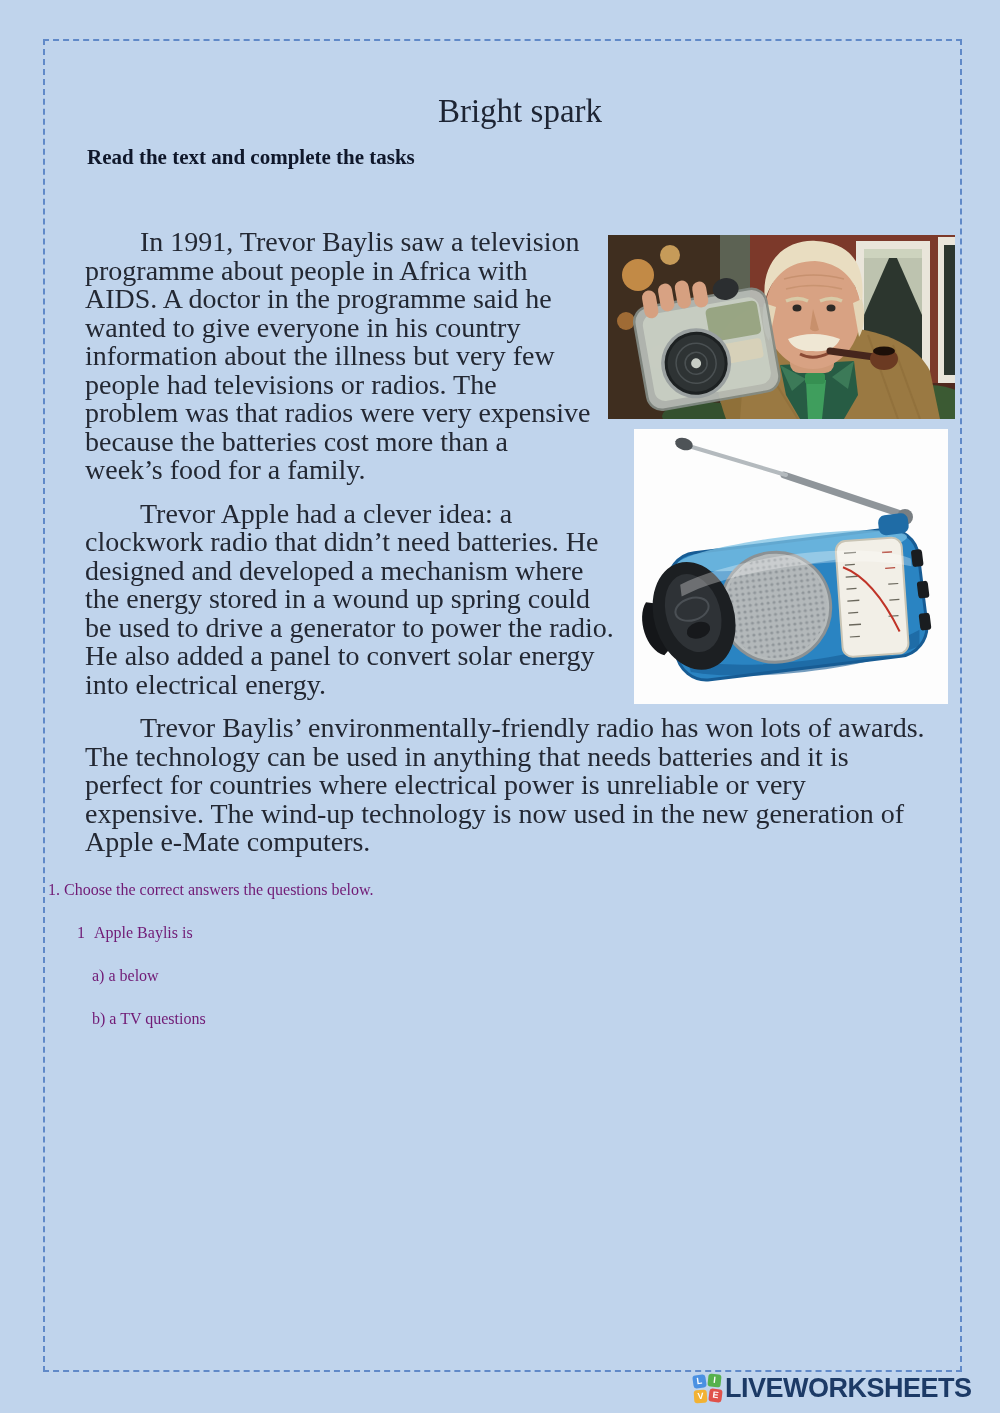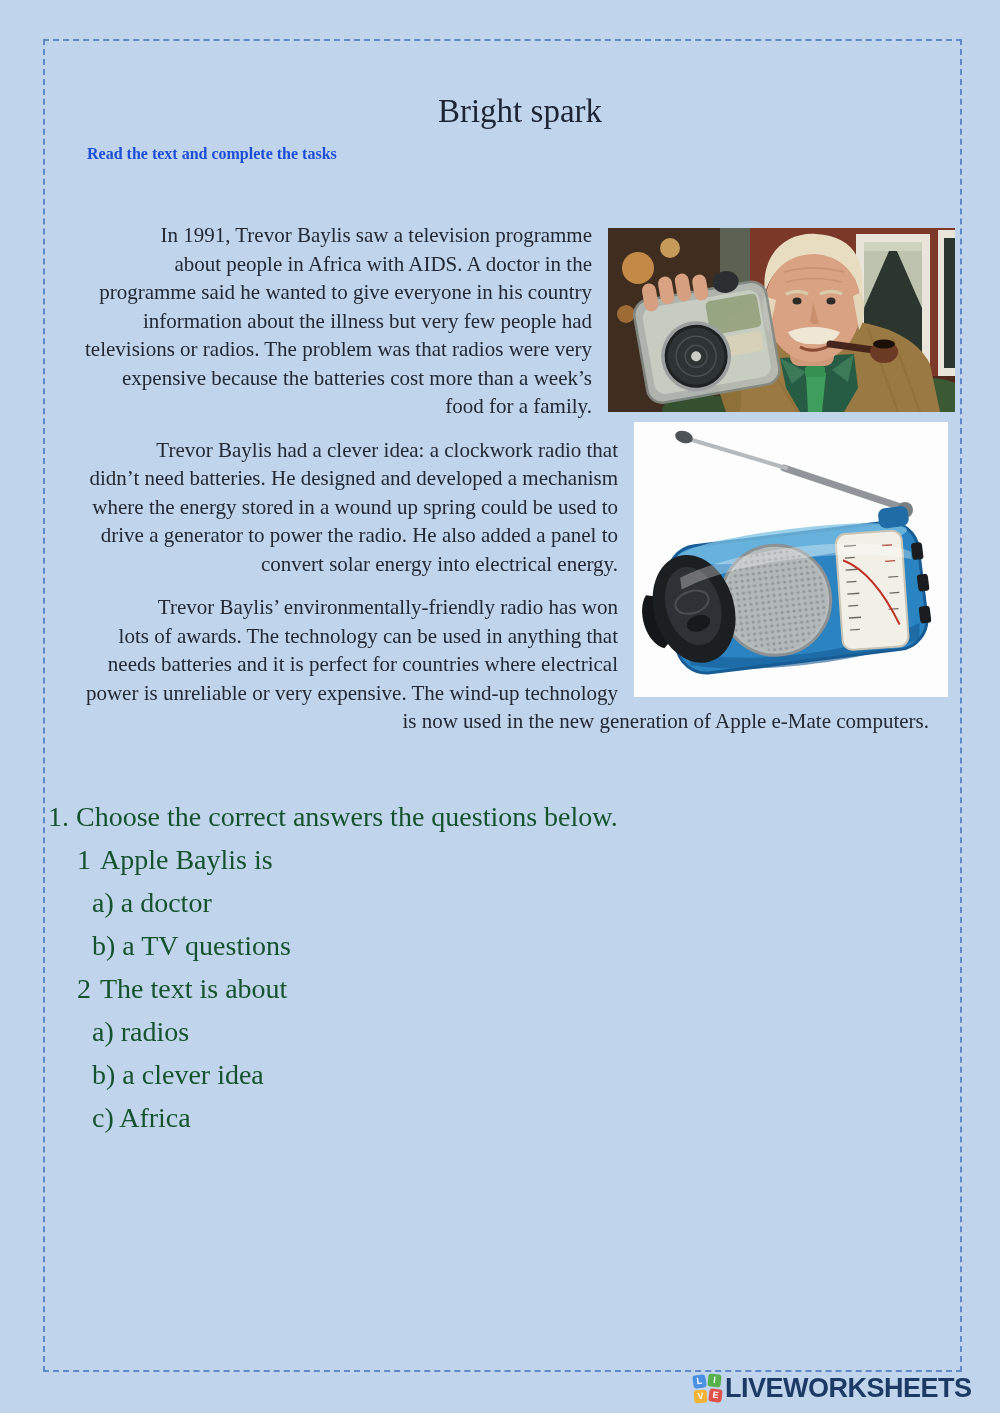--- a/index.html
+++ b/index.html
@@ -20,30 +20,29 @@
   }
 
   .title {
     margin: 52px 0 0 0;
     text-align: center;
     font-size: 33px; font-weight: 400;
     color: #1d2433;
   }
   .instruction {
     margin: 15px 0 0 2px;
-    font-size: 16px; font-weight: 700;
-    color: #1d4ed8;
+    font-size: 21px; font-weight: 700;
+    color: #0f172a;
   }
 
   .article {
     margin-top: 58px;
     color: #232833;
-    font-size: 21px;
+    font-size: 28px;
     line-height: 28.5px;
-    text-align: right;
   }
   .article p {
     margin: 0 26px 15px 0;
     text-indent: 55px;
   }
   .photo { display: block; }
   .photo svg { display: block; }
   .photo1 {
     float: right;
     width: 347px; height: 184px;
@@ -51,23 +50,23 @@
   }
   .photo2 {
     float: right; clear: right;
     width: 314px; height: 275px;
     margin: 0 7px 10px 16px;
     background: #fdfdfd;
   }
 
   .task {
     clear: both;
-    margin: 66px 0 0 -37px;
-    color: #14532d;
-    font-size: 28px;
+    margin: 18px 0 0 -37px;
+    color: #701a75;
+    font-size: 16px;
     line-height: 29px;
   }
   .task-heading { margin: 0; }
   .q-line { margin: 14px 0 0 29px; }
   .q-num { margin-right: 9px; }
   .option { margin: 14px 0 0 44px; }
 
   .brand {
     position: absolute; left: 692px; top: 1372px;
     display: flex; align-items: center;
@@ -229,43 +228,35 @@
               <ellipse cx="60" cy="172" rx="27" ry="40" fill="#2e3236"></ellipse>
               <ellipse cx="60" cy="168" rx="17" ry="11" fill="none" stroke="#4a4f54" stroke-width="2"></ellipse>
               <ellipse cx="60" cy="190" rx="12" ry="8" fill="#17191c"></ellipse>
             </g>
             <path d="M50 142 C110 120 236 120 282 144 L282 152 C228 132 106 132 50 154 Z" fill="#ffffff" opacity="0.3"></path>
           </g>
         </svg>
       </span>
 
       <p>In 1991, Trevor Baylis saw a television programme about people in Africa with AIDS. A doctor in the programme said he wanted to give everyone in his country information about the illness but very few people had televisions or radios. The problem was that radios were very expensive because the batteries cost more than a week’s food for a family.</p>
-      <p>Trevor Baylis had a clever idea: a clockwork radio that didn’t need batteries. He designed and developed a mechanism where the energy stored in a wound up spring could be used to drive a generator to power the radio. He also added a panel to convert solar energy into electrical energy.</p>
+      <p>Trevor Apple had a clever idea: a clockwork radio that didn’t need batteries. He designed and developed a mechanism where the energy stored in a wound up spring could be used to drive a generator to power the radio. He also added a panel to convert solar energy into electrical energy.</p>
       <p>Trevor Baylis’ environmentally-friendly radio has won lots of awards. The technology can be used in anything that needs batteries and it is perfect for countries where electrical power is unreliable or very expensive. The wind-up technology is now used in the new generation of Apple e-Mate computers.</p>
     </div>
 
     <div class="task">
       <div class="task-heading">1. Choose the correct answers the questions below.</div>
 
       <div class="question">
         <div class="q-line">
           <span class="q-num">1</span><span>Apple Baylis is</span>
         </div>
-        <div class="option">a) a doctor</div>
+        <div class="option">a) a below</div>
         <div class="option">b) a TV questions</div>
       </div>
 
-      <div class="question">
-        <div class="q-line">
-          <span class="q-num">2</span><span>The text is about</span>
-        </div>
-        <div class="option">a) radios</div>
-        <div class="option">b) a clever idea</div>
-        <div class="option">c) Africa</div>
-      </div>
     </div>
 
   </div>
 
   <div class="brand">
     <span class="tiles">
       <span class="tile t-l">L</span>
       <span class="tile t-i">I</span>
       <span class="tile t-v">V</span>
       <span class="tile t-e">E</span>

